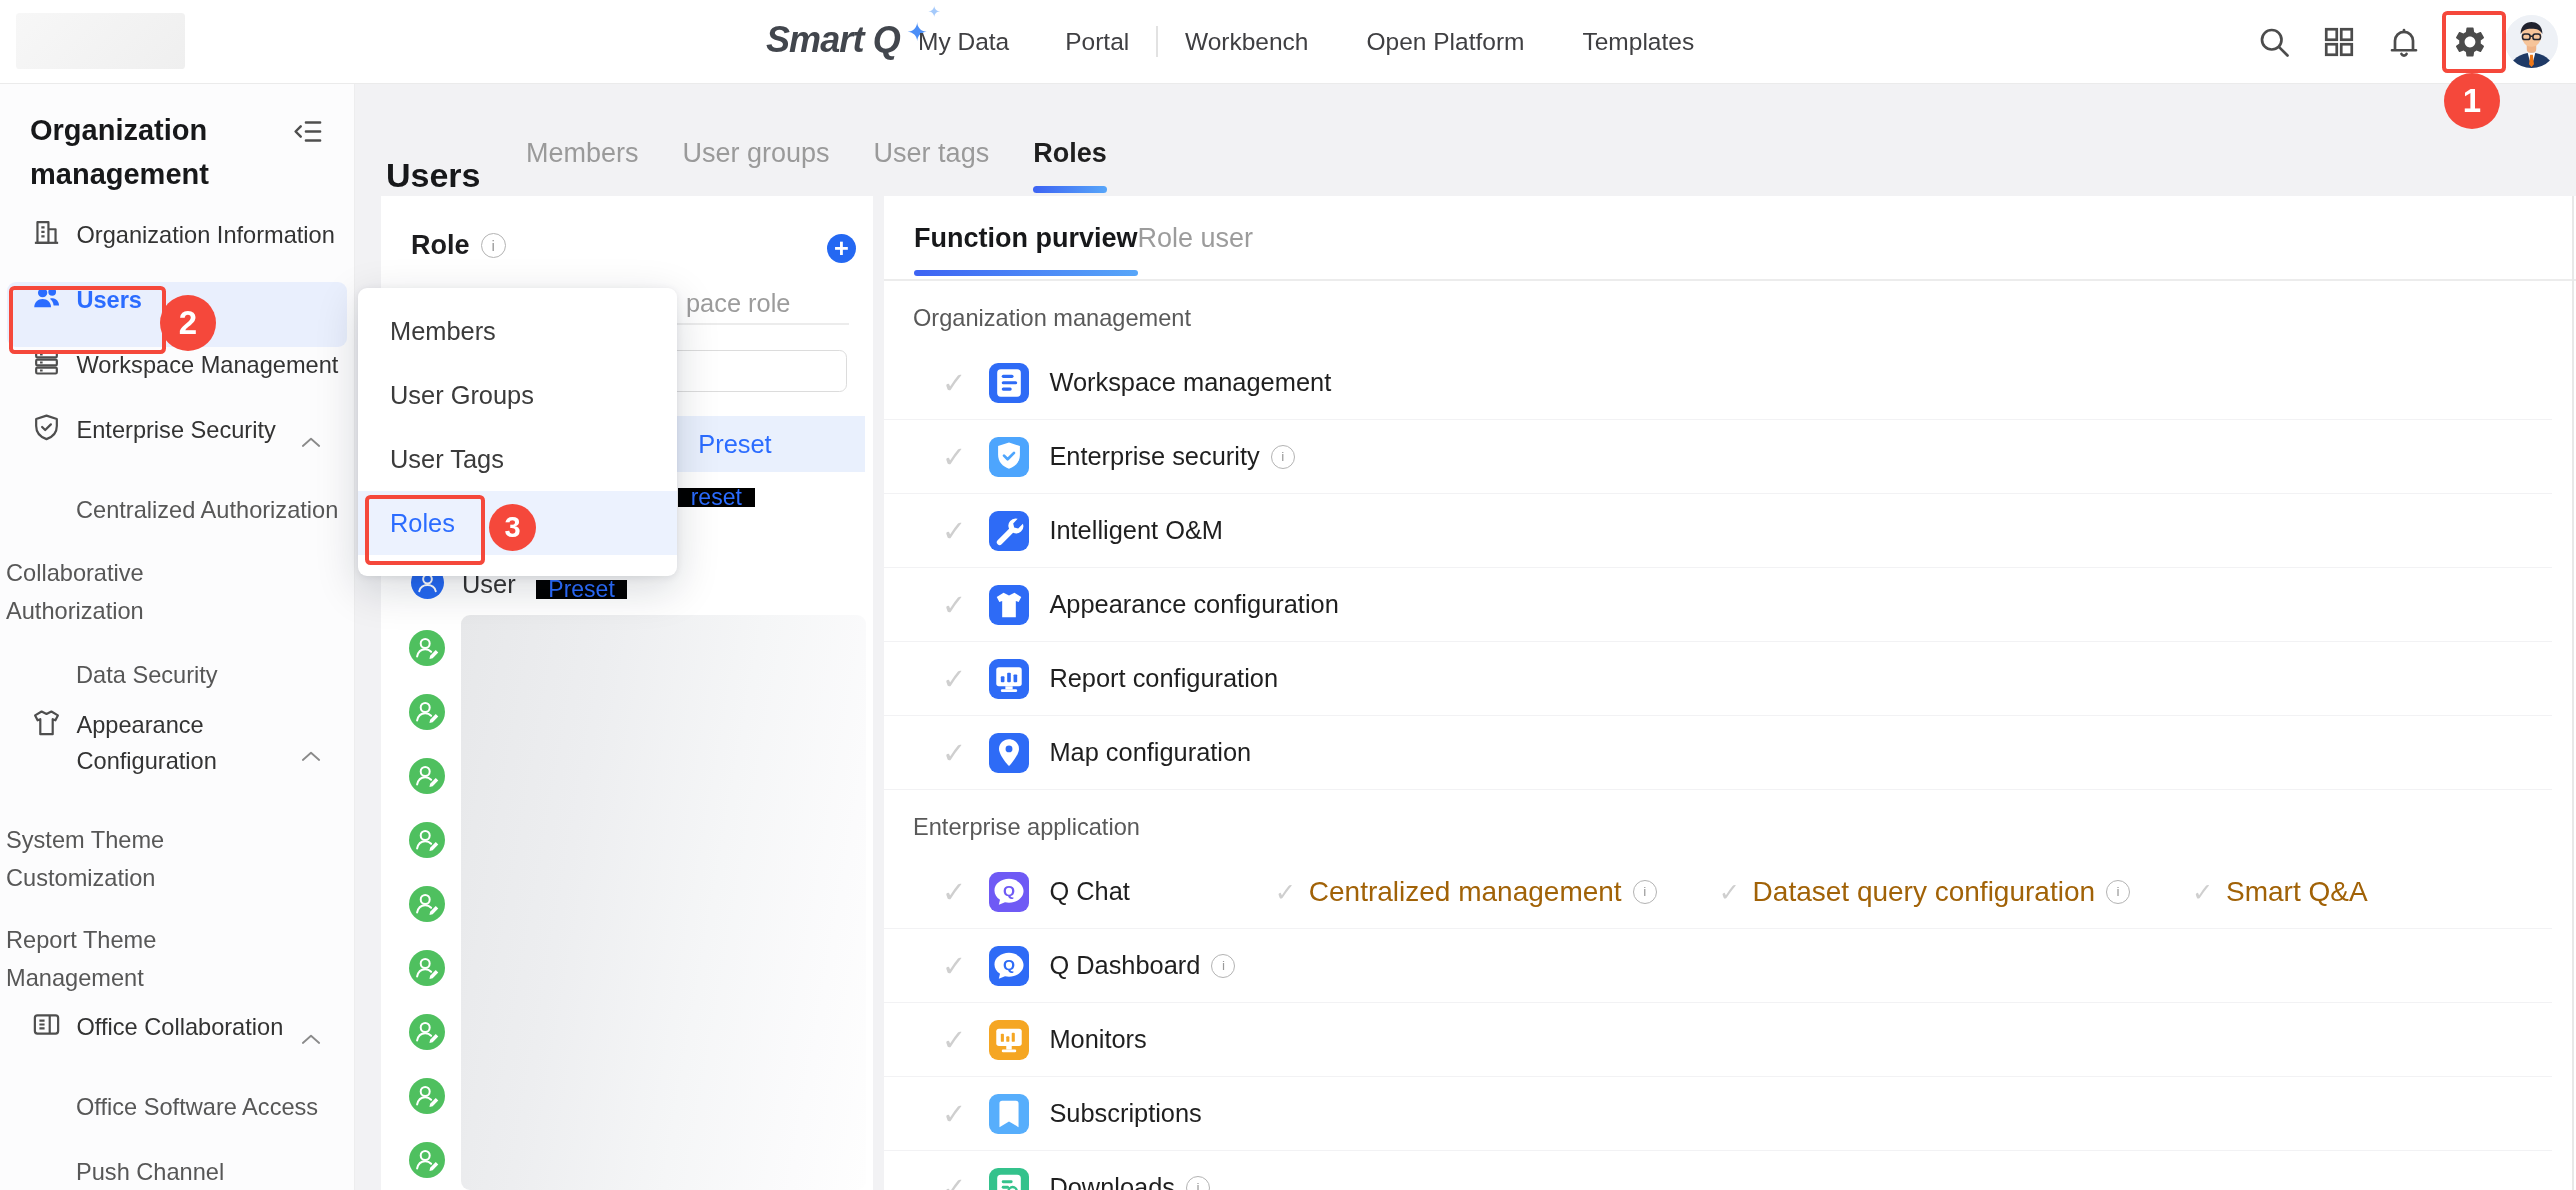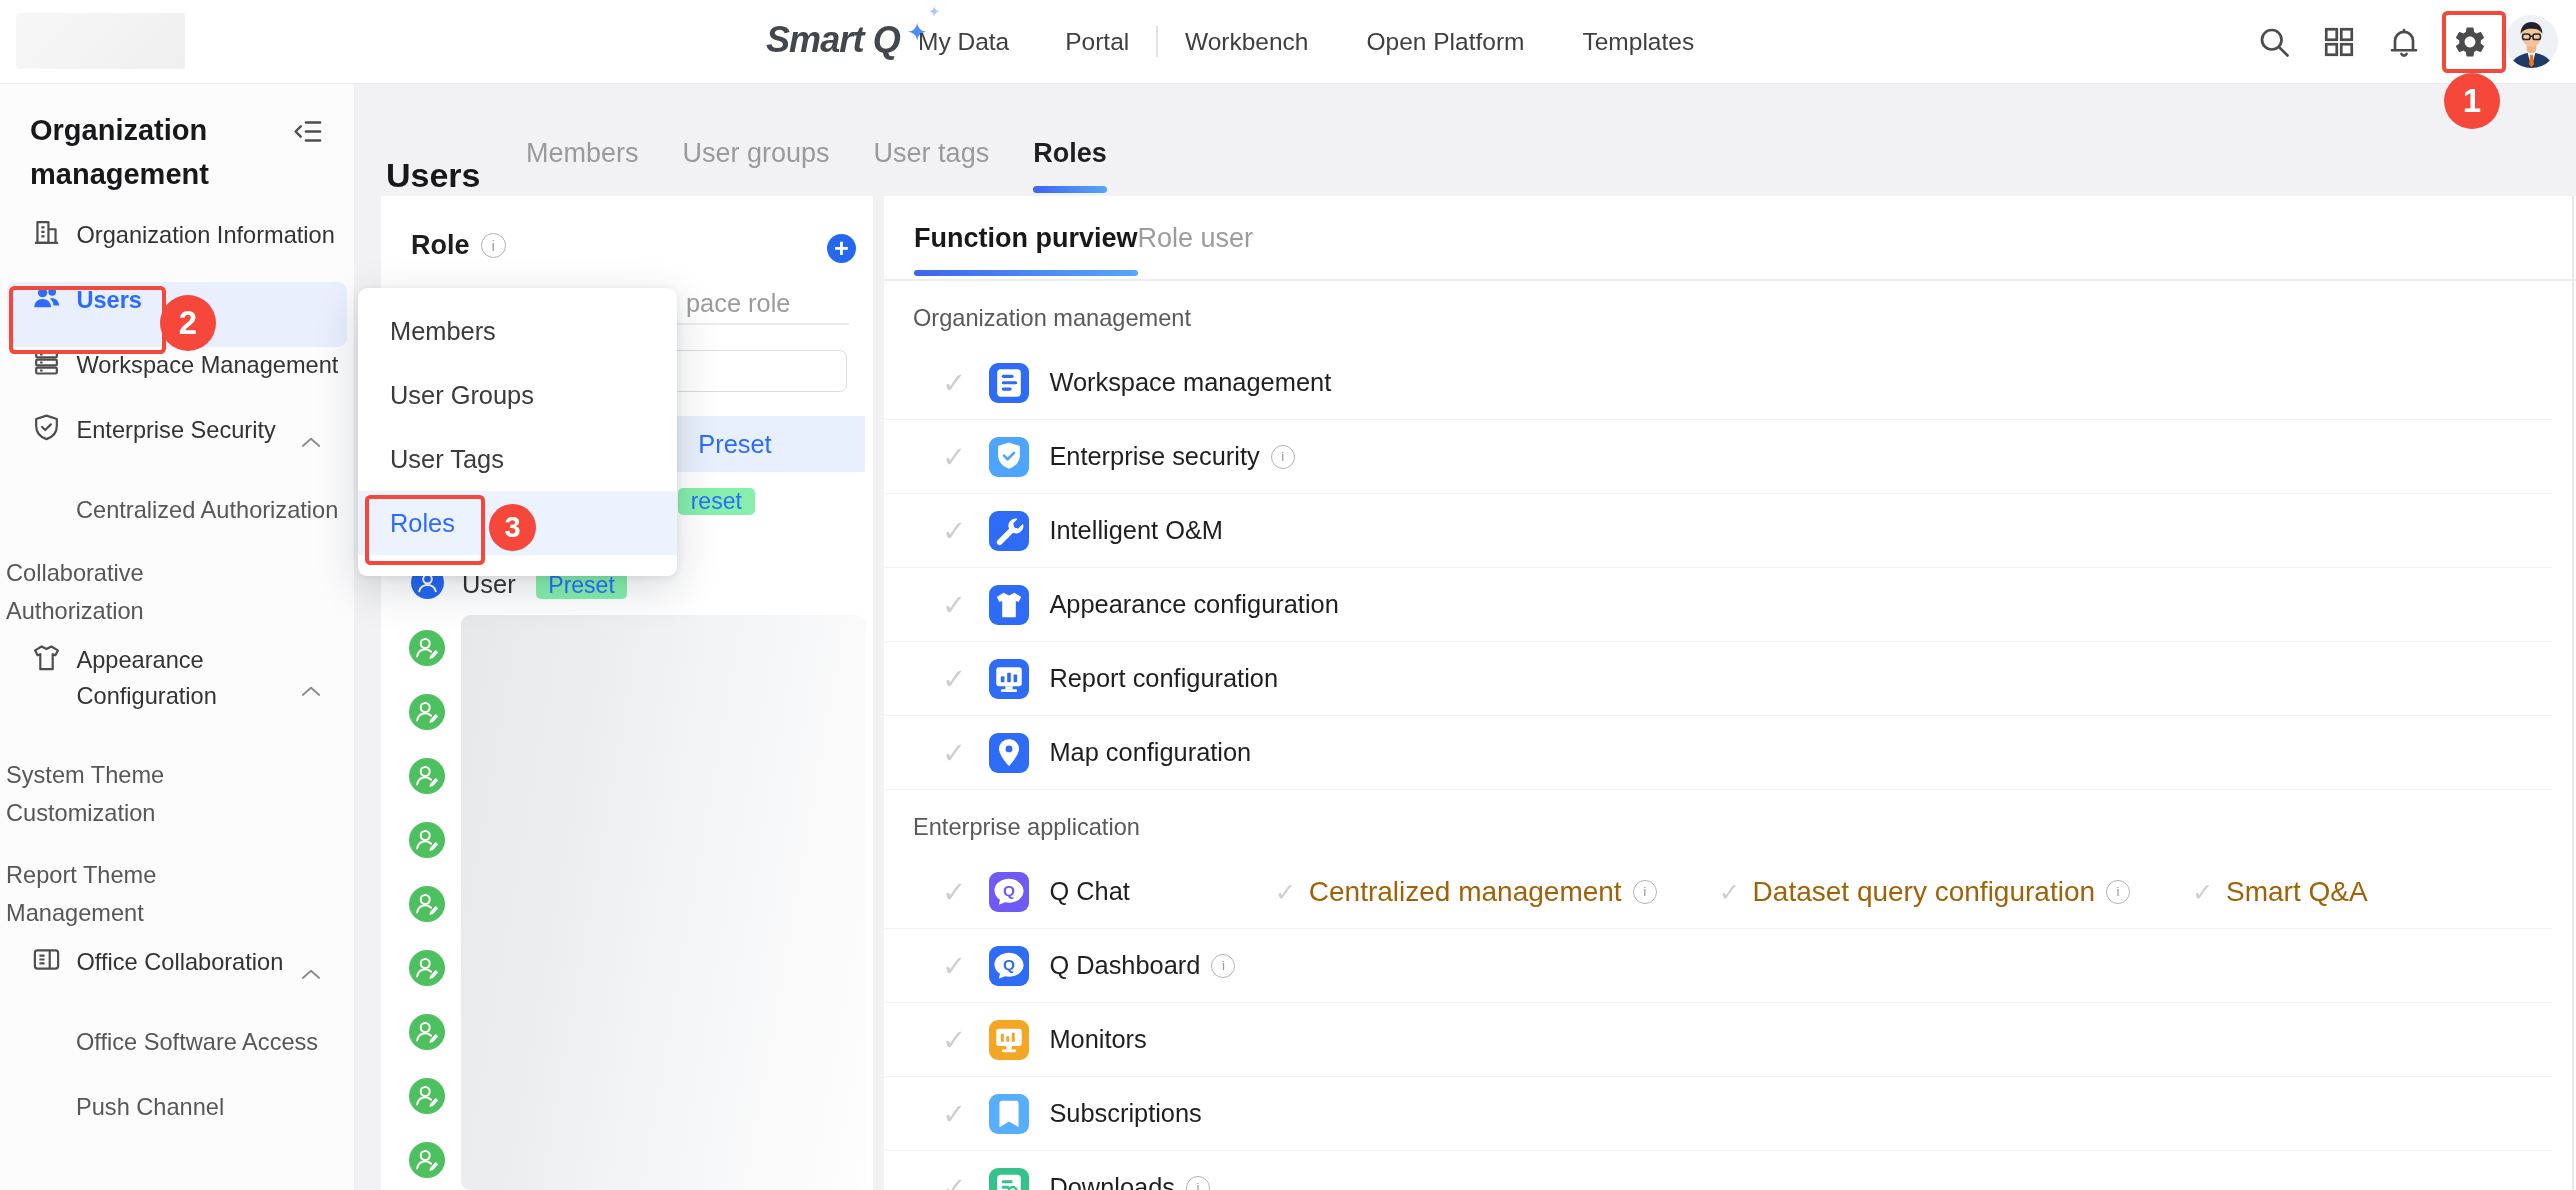--- a/index.html
+++ b/index.html
@@ -57,22 +57,22 @@
   .rp-title{font-size:27px;font-weight:bold;color:#1d1d1f;}
   .info{display:inline-flex;align-items:center;justify-content:center;width:23.6px;height:23.6px;border:1.8px solid #b3b3b3;
         border-radius:50%;font-size:15.4px;color:#9a9a9a;margin-left:11px;font-style:normal;cursor:pointer;flex:none;}
   .plus-btn{position:absolute;left:446px;top:38px;width:29px;height:29px;border-radius:50%;background:#2468f2;color:#fff;
             display:flex;align-items:center;justify-content:center;font-size:25.4px;font-weight:bold;line-height:27px;cursor:pointer;}
   .rp-tab-frag{position:absolute;left:305px;top:93px;font-size:25.4px;color:#9c9c9c;}
   .rp-tabline{position:absolute;left:30px;top:127px;width:438px;height:1.8px;background:#ececec;}
   .rp-search{position:absolute;left:30px;top:154px;width:434px;height:40px;border:1.8px solid #dcdcdc;border-radius:7.3px;background:#fff;}
   .rp-row-sel{position:absolute;left:7.3px;top:220px;width:477px;height:56px;background:#e9f0fd;display:flex;align-items:center;cursor:pointer;}
   .rp-row-sel .preset-txt{margin-left:310px;font-size:25.4px;color:#2b6cff;}
-  .chip{display:inline-flex;align-items:center;justify-content:center;height:27px;padding:0 12.7px;background:#86efac;
-        color:#2b6cff;font-size:23px;border-radius:5px;}
+  .chip{display:inline-flex;align-items:center;justify-content:center;height:19px;padding:0 12.7px;background:#000000;
+        color:#2b6cff;font-size:23px;border-radius:0;}
   .rp-chip2{position:absolute;left:297px;top:292px;}
   .rp-user-row{position:absolute;left:30px;top:370px;display:flex;align-items:flex-end;cursor:pointer;}
   .rp-user-ava{width:33px;height:33px;margin-right:18px;flex:none;}
   .rp-user-name{font-size:25.4px;color:#333;margin-right:20px;}
   .member-list{position:absolute;left:28px;top:434px;}
   .member-ico{width:36px;height:36px;margin-bottom:28px;}
   .rp-mask{position:absolute;left:80px;top:419px;width:405px;height:575px;border-radius:9px;
            background:linear-gradient(100deg,#e7e8ea 0%,#edeef0 30%,#f5f6f7 60%,#fbfbfc 85%,#fefefe 100%);}
   
   .ctx-menu{position:absolute;left:358px;top:288px;width:319px;height:288px;background:#fff;border-radius:9px;
@@ -217,20 +217,23 @@
               <path d="M2 11l9-8 9 8"></path>
             </svg>
           </span>
         </div>
         <div class="s-sub">
           <span class="lbl">Centralized Authorization</span>
         </div>
         <div class="s-sub tall">
           <span class="lbl wrap">Collaborative Authorization</span>
         </div>
+        <div class="s-sub">
+          <span class="lbl">Data Security</span>
+        </div>
         <div class="s-item tall">
           <span class="ico">
             <svg viewBox="0 0 24 24" fill="none" stroke="currentColor" stroke-width="1.7" stroke-linejoin="round">
               <path d="M8.2 3.5L12 5.4l3.8-1.9 5 3-1.9 3.8-2.1-.9V21H7.2V9.4l-2.1.9-1.9-3.8z"></path>
             </svg>
           </span>
           <span class="lbl wrap">Appearance Configuration</span>
           <span class="chev">
             <svg viewBox="0 0 22 14" fill="none" stroke="currentColor" stroke-width="2" stroke-linecap="round" stroke-linejoin="round" style="width:20px;height:12.7px;display:block">
               <path d="M2 11l9-8 9 8"></path>

